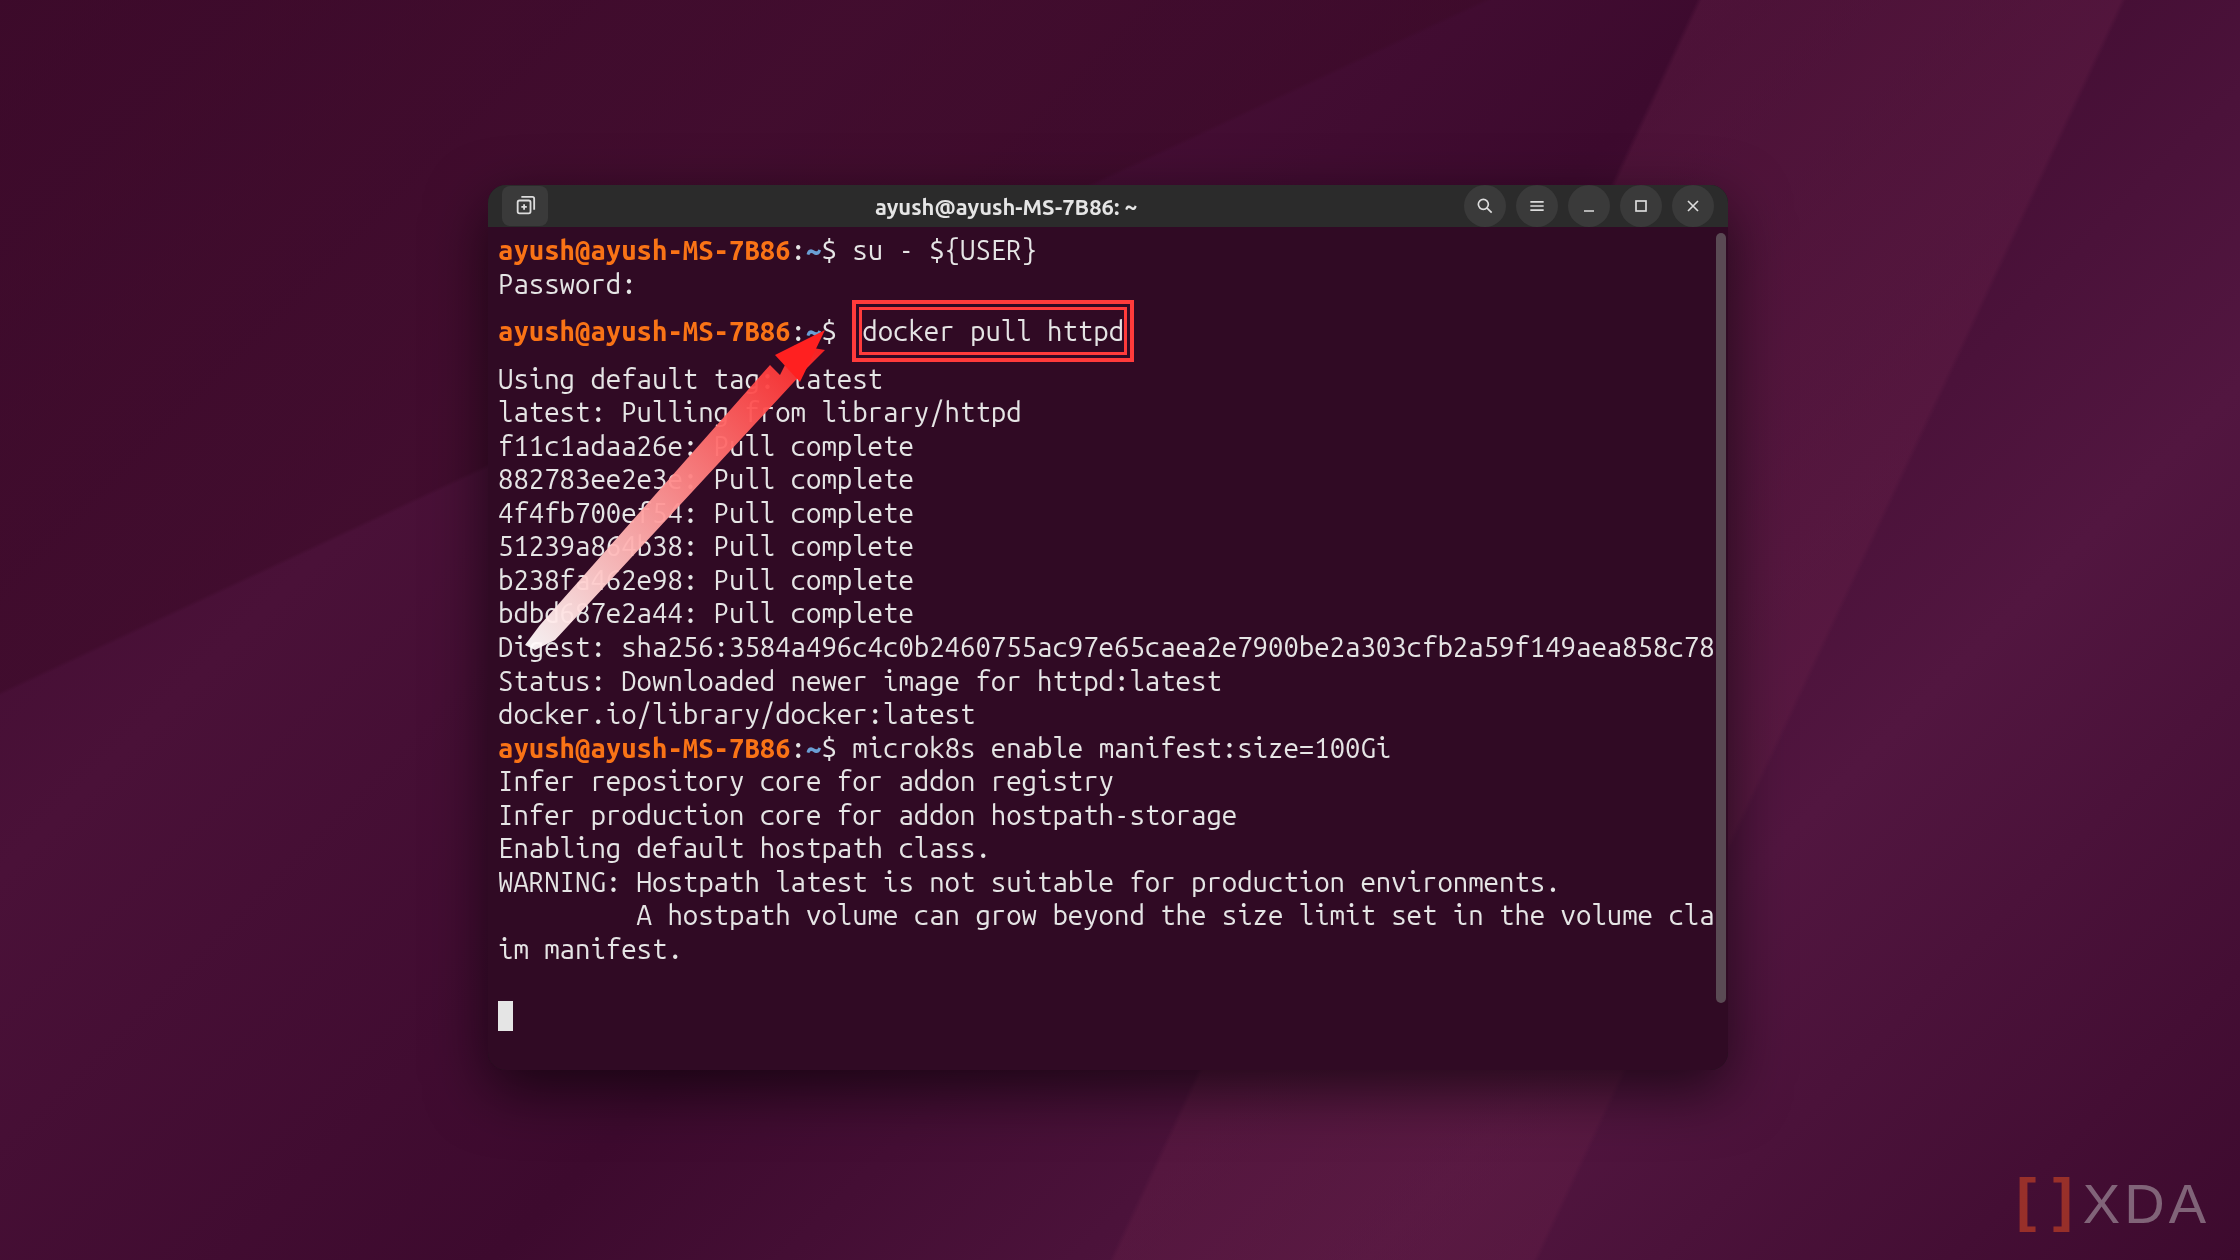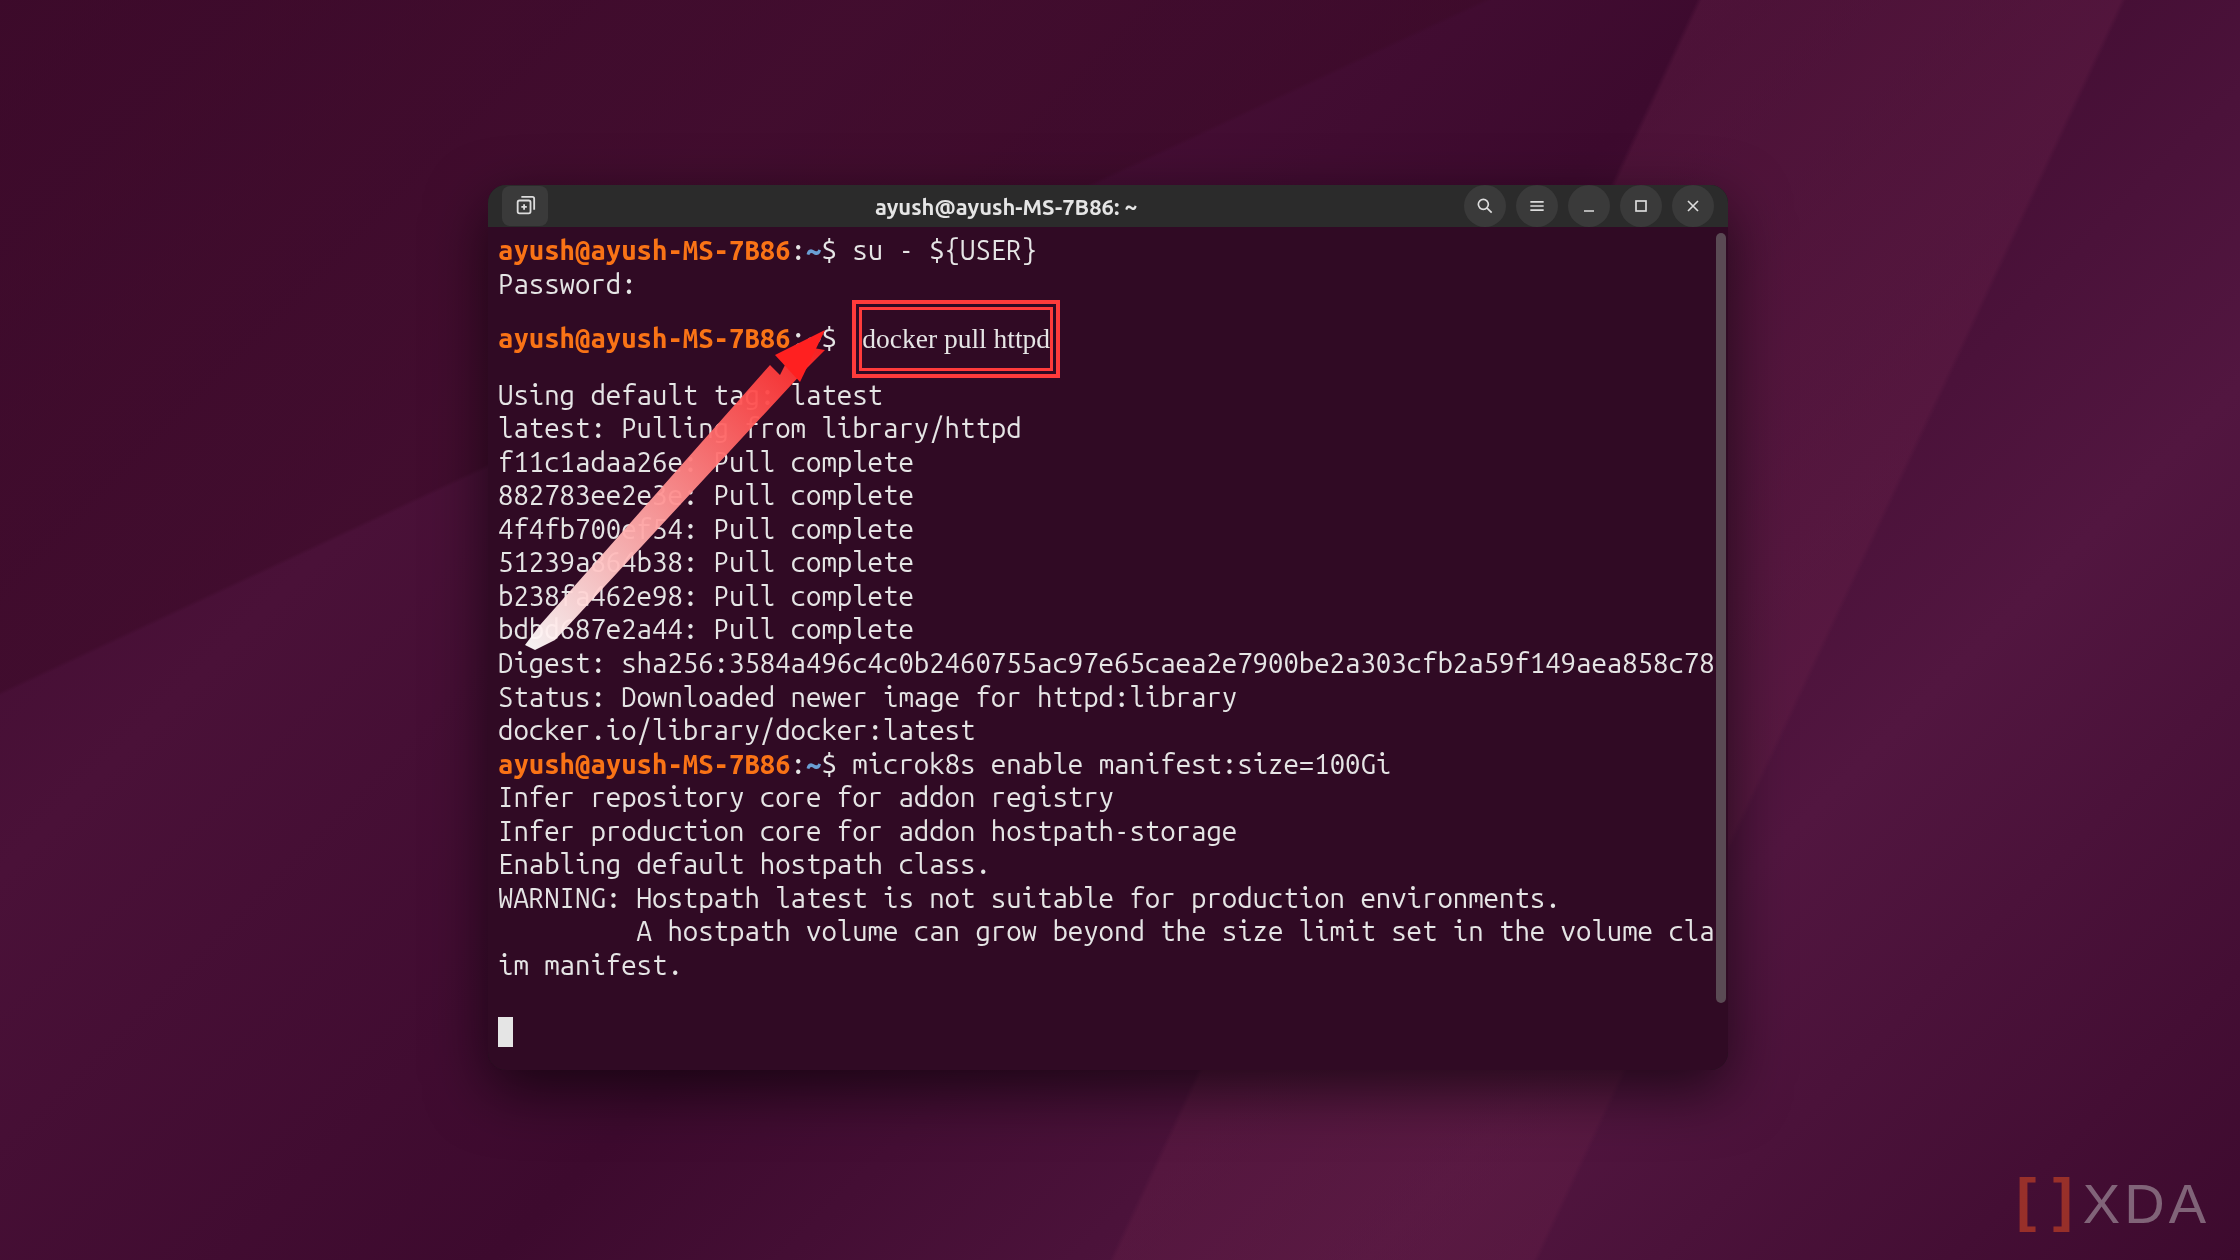--- a/index.html
+++ b/index.html
@@ -92,24 +92,23 @@
       width: 10px;
       height: 770px;
       background: #5a4a54;
       border-radius: 5px;
     }
     .prompt-user { color: #f97316; font-weight: bold; }
     .prompt-path { color: #6a9fd4; font-weight: bold; }
     .prompt-white { color: #e5e5e5; }
     .highlight-box {
       border: 4px solid #ff3b3b;
-      padding: 18px 6px;
+      padding: 10px 6px;
       display: inline-block;
       position: relative;
-      font-family: Liberation Serif, serif;
     }
     .highlight-box::before {
       content: "";
       position: absolute;
       inset: 3px;
       border: 3px solid #ff3b3b;
     }
     .highlight-text { position: relative; z-index: 2; }
     .cursor {
       display: inline-block;
@@ -198,21 +197,21 @@
 <span class="prompt-user">ayush@ayush-MS-7B86</span><span class="prompt-white">:</span><span class="prompt-path">~</span><span class="prompt-white">$</span> <span class="highlight-box"><span class="highlight-text">docker pull httpd</span></span>
 <span>Using default tag: latest</span>
 <span>latest: Pulling from library/httpd</span>
 <span>f11c1adaa26e: Pull complete </span>
 <span>882783ee2e3e: Pull complete </span>
 <span>4f4fb700ef54: Pull complete </span>
 <span>51239a864b38: Pull complete </span>
 <span>b238fa462e98: Pull complete </span>
 <span>bdbd687e2a44: Pull complete </span>
 <span>Digest: sha256:3584a496c4c0b2460755ac97e65caea2e7900be2a303cfb2a59f149aea858c78</span>
-<span>Status: Downloaded newer image for httpd:library</span>
+<span>Status: Downloaded newer image for httpd:latest</span>
 <span>docker.io/library/docker:latest</span>
 <span class="prompt-user">ayush@ayush-MS-7B86</span><span class="prompt-white">:</span><span class="prompt-path">~</span><span class="prompt-white">$</span> <span>microk8s enable manifest:size=100Gi</span>
 <span>Infer repository core for addon registry</span>
 <span>Infer production core for addon hostpath-storage</span>
 <span>Enabling default hostpath class.</span>
 <span>WARNING: Hostpath latest is not suitable for production environments.</span>
 <span>         A hostpath volume can grow beyond the size limit set in the volume claim manifest.</span>
 
 <span class="cursor"></span>
     <div class="scrollbar"></div>

